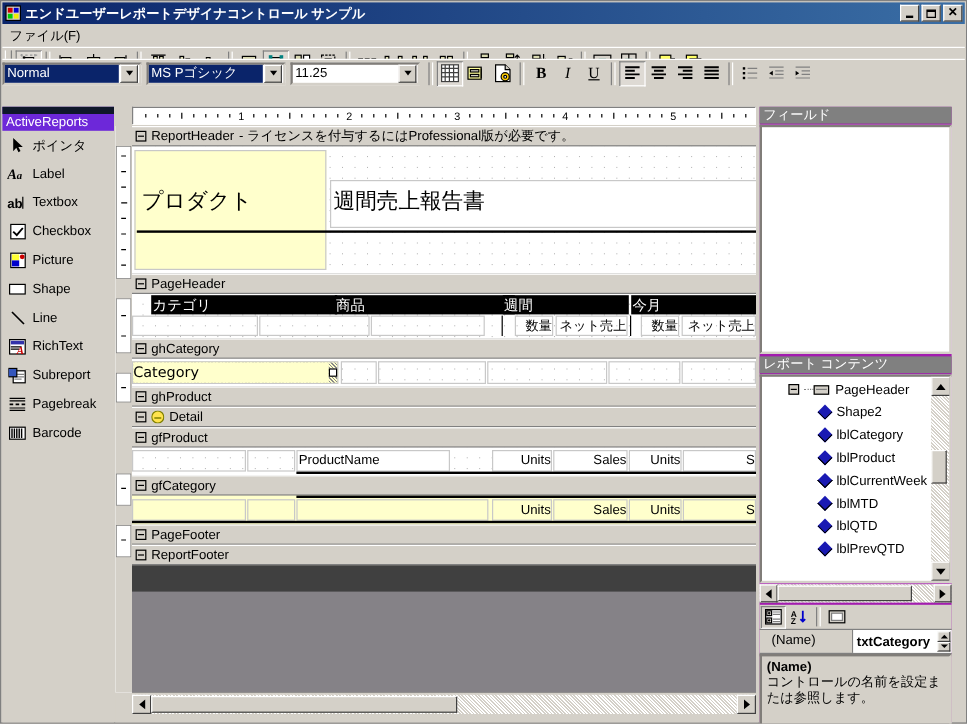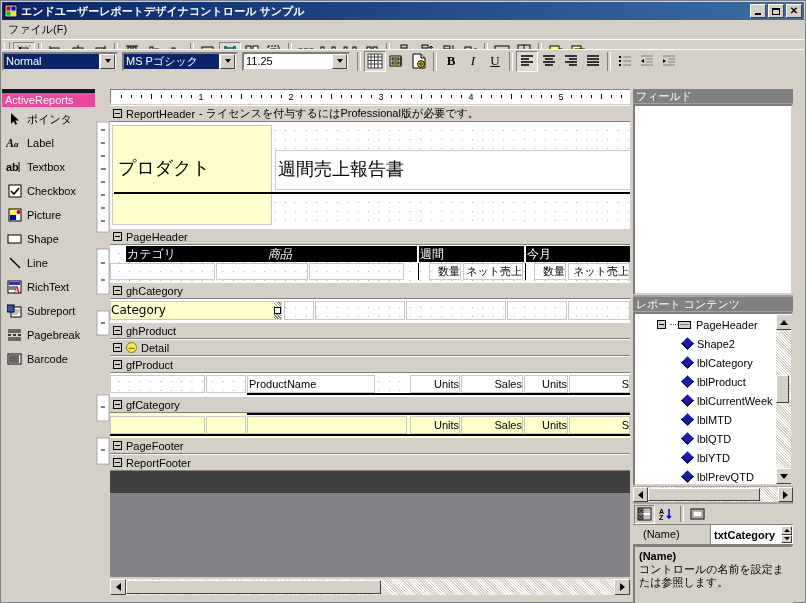--- a/index.html
+++ b/index.html
@@ -63,22 +63,22 @@
   .combo-style{width:116px;}
   .combo-font{width:116px;}
   .combo-size{width:108px;}
   .fmt-b{font-family:"Liberation Serif",serif;font-weight:bold;font-size:13px;}
   .fmt-i{font-family:"Liberation Serif",serif;font-style:italic;font-size:13px;}
   .fmt-u{font-family:"Liberation Serif",serif;text-decoration:underline;font-size:13px;}
 
   
   .toolbox{position:absolute;left:1px;top:88px;width:93px;height:513px;background:#d4d0c8;box-sizing:border-box;}
   .tbx-head{
-    height:14px;background:#ec4899;color:#fff;font-size:11px;padding-left:3px;line-height:14px;
-    border-top:4px solid #0f172a;
+    height:14px;background:#6d28d9;color:#fff;font-size:11px;padding-left:3px;line-height:14px;
+    border-top:6px solid #0f172a;
   }
   .tbx-item{height:24px;display:flex;align-items:center;padding-left:4px;font-size:11px;color:#000;gap:4px;}
   .tbx-ico{width:17px;height:16px;display:flex;align-items:center;justify-content:center;flex:0 0 auto;}
 
   
   .designer{position:absolute;left:95px;top:88px;width:536px;height:513px;background:#d4d0c8;box-sizing:border-box;}
   .hruler{position:absolute;left:14px;top:0;width:520px;height:15px;background:#fff;border:1px solid;border-color:#808080 #fff #fff #808080;box-sizing:border-box;overflow:hidden;}
   .hcorner{position:absolute;left:0;top:0;width:14px;height:15px;background:#d4d0c8;}
   .vruler{position:absolute;left:0;top:16px;width:14px;height:472px;background:#fff;overflow:hidden;}
   .canvas{position:absolute;left:14px;top:16px;width:520px;height:472px;background:#404040;overflow:hidden;}
@@ -103,21 +103,21 @@
   .hatch{
     background-image:repeating-linear-gradient(45deg,#888 0 1px,transparent 1px 2px);
   }
   .graypreview{position:absolute;left:14px;top:404px;width:520px;height:84px;background:#858287;}
   .hscroll{position:absolute;left:14px;top:490px;width:520px;height:16px;background:#d4d0c8;display:flex;align-items:center;box-sizing:border-box;
     background-image:repeating-linear-gradient(45deg,#fff 0 1px,#d4d0c8 1px 2px);}
   .sbtn{width:16px;height:16px;background:#d4d0c8;border:1px solid;border-color:#fff #404040 #404040 #fff;display:flex;align-items:center;justify-content:center;box-sizing:border-box;flex:0 0 auto;}
   .sthumb{height:14px;background:#d4d0c8;border:1px solid;border-color:#fff #404040 #404040 #fff;box-sizing:border-box;flex:0 0 auto;}
 
   
-  .rightpane{position:absolute;left:632px;top:88px;width:160px;height:513px;background:#a3a3a3;box-sizing:border-box;}
+  .rightpane{position:absolute;left:632px;top:88px;width:160px;height:513px;background:#a21caf;box-sizing:border-box;}
   .pane-head{height:14px;background:#808080;color:#fff;font-size:11px;line-height:14px;padding-left:3px;box-sizing:border-box;}
   .fields-body{height:191px;background:#fff;border:2px inset #d4d0c8;box-sizing:border-box;margin-top:1px;}
   .tree-body{position:relative;height:174px;background:#fff;border:2px inset #d4d0c8;box-sizing:border-box;margin-top:1px;overflow:hidden;}
   .tree-row{height:19px;display:flex;align-items:center;font-size:11px;color:#000;white-space:nowrap;}
   .tdiamond{width:9px;height:9px;background:#1919b3;transform:rotate(45deg);flex:0 0 auto;margin-right:5px;box-shadow:inset -1px -1px 0 #000;}
   .tfolder{width:13px;height:8px;background:#d4d0c8;border:1px solid #000;flex:0 0 auto;margin-right:5px;position:relative;box-sizing:border-box;}
   .tfolder:after{content:"";position:absolute;left:1px;top:2px;right:1px;height:1px;background:#808080;}
   .vscroll{position:absolute;right:0;top:0;width:15px;height:100%;background:#d4d0c8;display:flex;flex-direction:column;
     background-image:repeating-linear-gradient(45deg,#fff 0 1px,#d4d0c8 1px 2px);}
   .hscroll-sm{height:15px;background:#d4d0c8;display:flex;align-items:center;box-sizing:border-box;margin-top:1px;
@@ -598,32 +598,32 @@
       <div class="sectionbar" style="margin-top:0;">
         <span class="plusbox"></span>
         <span>ReportHeader</span>
         <span>-  ライセンスを付与するにはProfessional版が必要です。</span>
       </div>
 
       <div class="secband dotgrid" style="height:106px;position:relative;">
         <div class="ctl yellowband" style="left:2px;top:3px;width:160px;height:100px;border:1px solid #c8c8c8;"></div>
         <div class="ctl bigtitle" style="left:8px;top:30px;width:156px;height:36px;font-family:'DejaVu Sans',sans-serif;">プロダクト</div>
         <div class="ctl ctl-box" style="left:165px;top:28px;width:360px;height:40px;background:#fff;"></div>
-        <div class="ctl bigtitle" style="left:168px;top:31px;width:354px;height:34px;font-family:Liberation Serif, serif;">週間売上報告書</div>
+        <div class="ctl bigtitle" style="left:168px;top:31px;width:354px;height:34px;font-family:Liberation Mono, monospace;">週間売上報告書</div>
         <div class="ctl" style="left:4px;top:70px;width:516px;height:2px;background:#000;"></div>
       </div>
 
       <div class="sectionbar">
         <span class="plusbox"></span>
         <span>PageHeader</span>
       </div>
 
       <div class="secband dotgrid" style="height:37px;position:relative;">
         <div class="ctl blackbar" style="left:16px;top:1px;width:155px;height:16px;">カテゴリ</div>
-        <div class="ctl blackbar" style="left:157px;top:1px;width:150px;height:16px;font-style:italic;">商品</div>
+        <div class="ctl blackbar" style="left:169px;top:1px;width:150px;height:16px;">商品</div>
         <div class="ctl blackbar" style="left:309px;top:1px;width:105px;height:16px;">週間</div>
         <div class="ctl blackbar" style="left:416px;top:1px;width:104px;height:16px;">今月</div>
 
         <div class="ctl ctl-box" style="left:0;top:18px;width:105px;height:17px;"></div>
         <div class="ctl ctl-box" style="left:106px;top:18px;width:92px;height:17px;"></div>
         <div class="ctl ctl-box" style="left:199px;top:18px;width:95px;height:17px;"></div>
 
         <div class="ctl ctl-box" style="left:319px;top:18px;width:32px;height:17px;text-align:right;">数量</div>
         <div class="ctl ctl-box" style="left:353px;top:18px;width:60px;height:17px;text-align:right;">ネット売上</div>
         <div class="ctl ctl-box" style="left:424px;top:18px;width:32px;height:17px;text-align:right;">数量</div>
@@ -755,24 +755,20 @@
         <div class="tree-row" style="padding-left:48px;">
           <span class="tdiamond"></span>
           <span>lblMTD</span>
         </div>
         <div class="tree-row" style="padding-left:48px;">
           <span class="tdiamond"></span>
           <span>lblQTD</span>
         </div>
         <div class="tree-row" style="padding-left:48px;">
           <span class="tdiamond"></span>
-          <span>lblYTD</span>
-        </div>
-        <div class="tree-row" style="padding-left:48px;">
-          <span class="tdiamond"></span>
           <span>lblPrevQTD</span>
         </div>
 
       </div>
       <div class="vscroll">
         <span class="sbtn">
             <i class="arrow-up"></i>
           </span>
         <span style="flex:0 0 45px"></span>
         <span class="sthumb" style="width:13px;height:28px;"></span>

